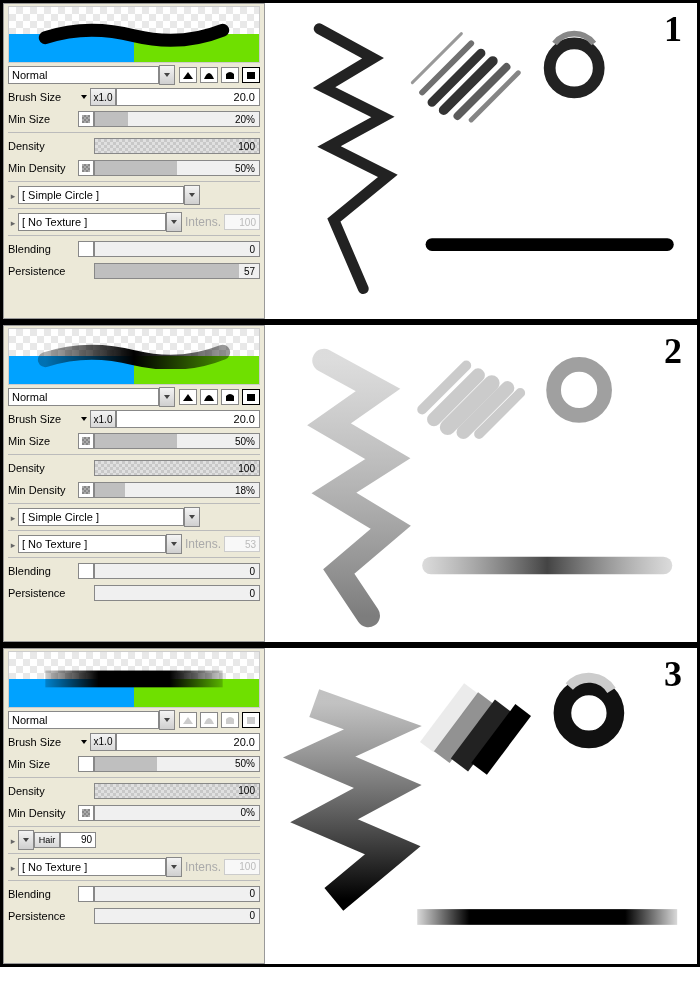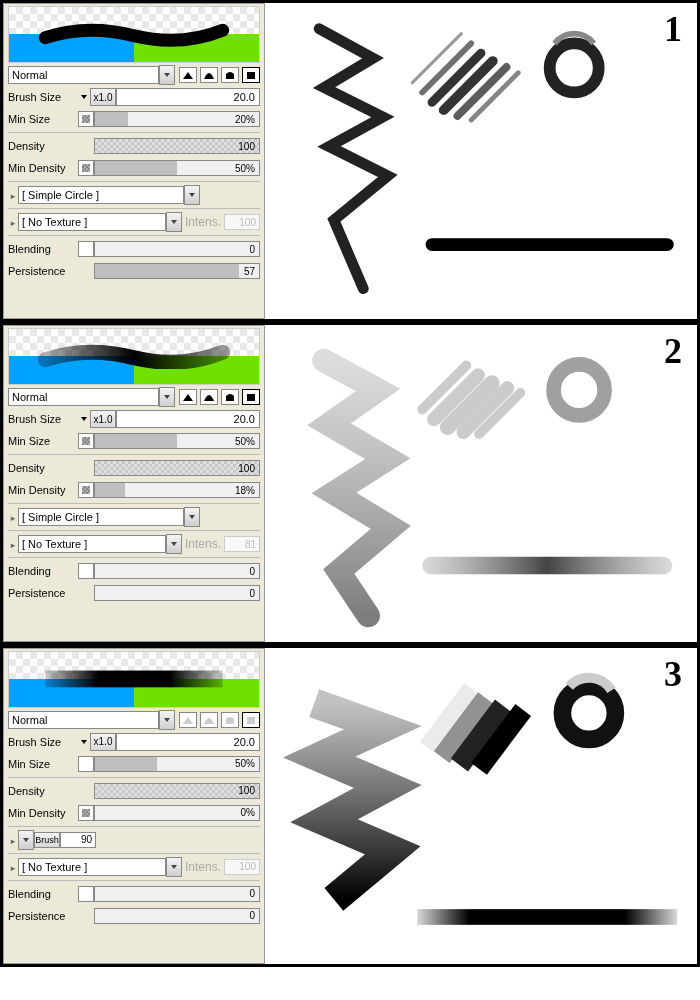--- a/index.html
+++ b/index.html
@@ -268,21 +268,21 @@
     </div>
     <div class="hr"></div>
     <div class="row">
       <div class="expand"></div>
       <div class="dd">
             <span>[ No Texture ]</span>
           </div>
       <div class="ddbtn"></div>
       <div class="texlbl">Intens.</div>
       <div class="texval">
-            <span>81</span>
+            <span>53</span>
           </div>
     </div>
     <div class="hr"></div>
     <div class="row">
       <div class="lbl">Blending</div>
       <div class="chk"></div>
       <div class="slider">
             <div class="fill" style="width:0%"></div>
             <span>0</span>
           </div>
@@ -404,21 +404,21 @@
       <div class="chk on"></div>
       <div class="slider">
             <div class="fill" style="width:0%"></div>
             <span>0%</span>
           </div>
     </div>
     <div class="hr"></div>
     <div class="row">
       <div class="expand"></div>
       <div class="ddbtn"></div>
-      <div class="hairlbl">Brush</div>
+      <div class="hairlbl">Hair</div>
           <div class="hairval">
             <span>90</span>
           </div>
     </div>
     <div class="hr"></div>
     <div class="row">
       <div class="expand"></div>
       <div class="dd">
             <span>[ No Texture ]</span>
           </div>

